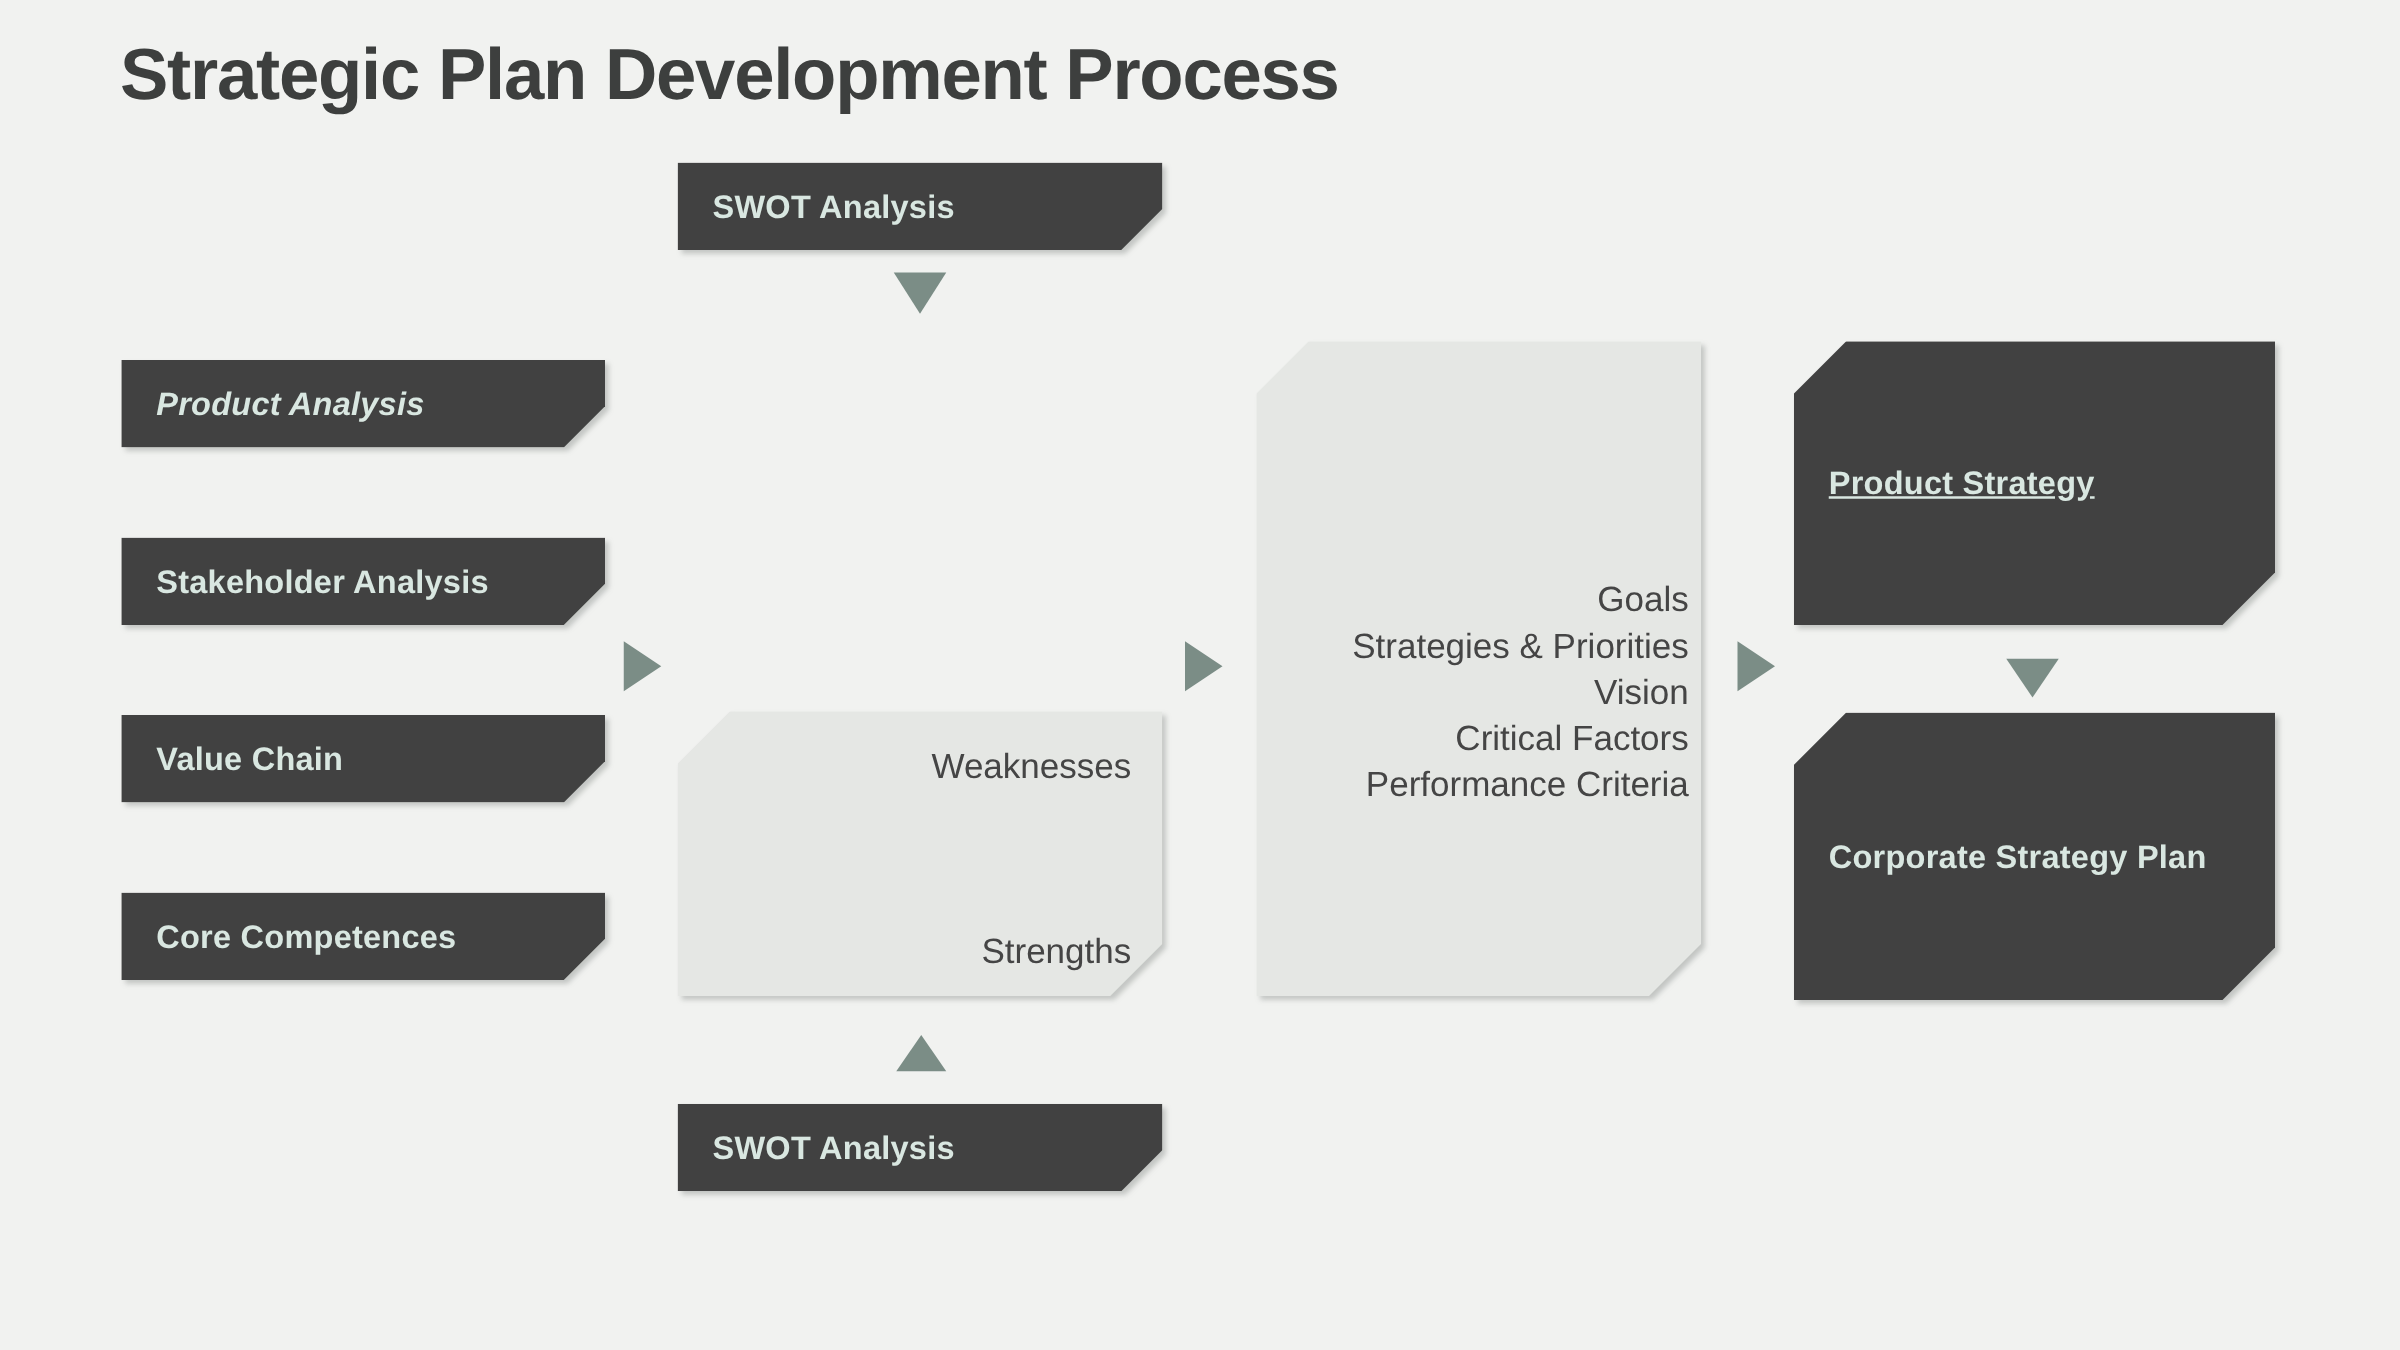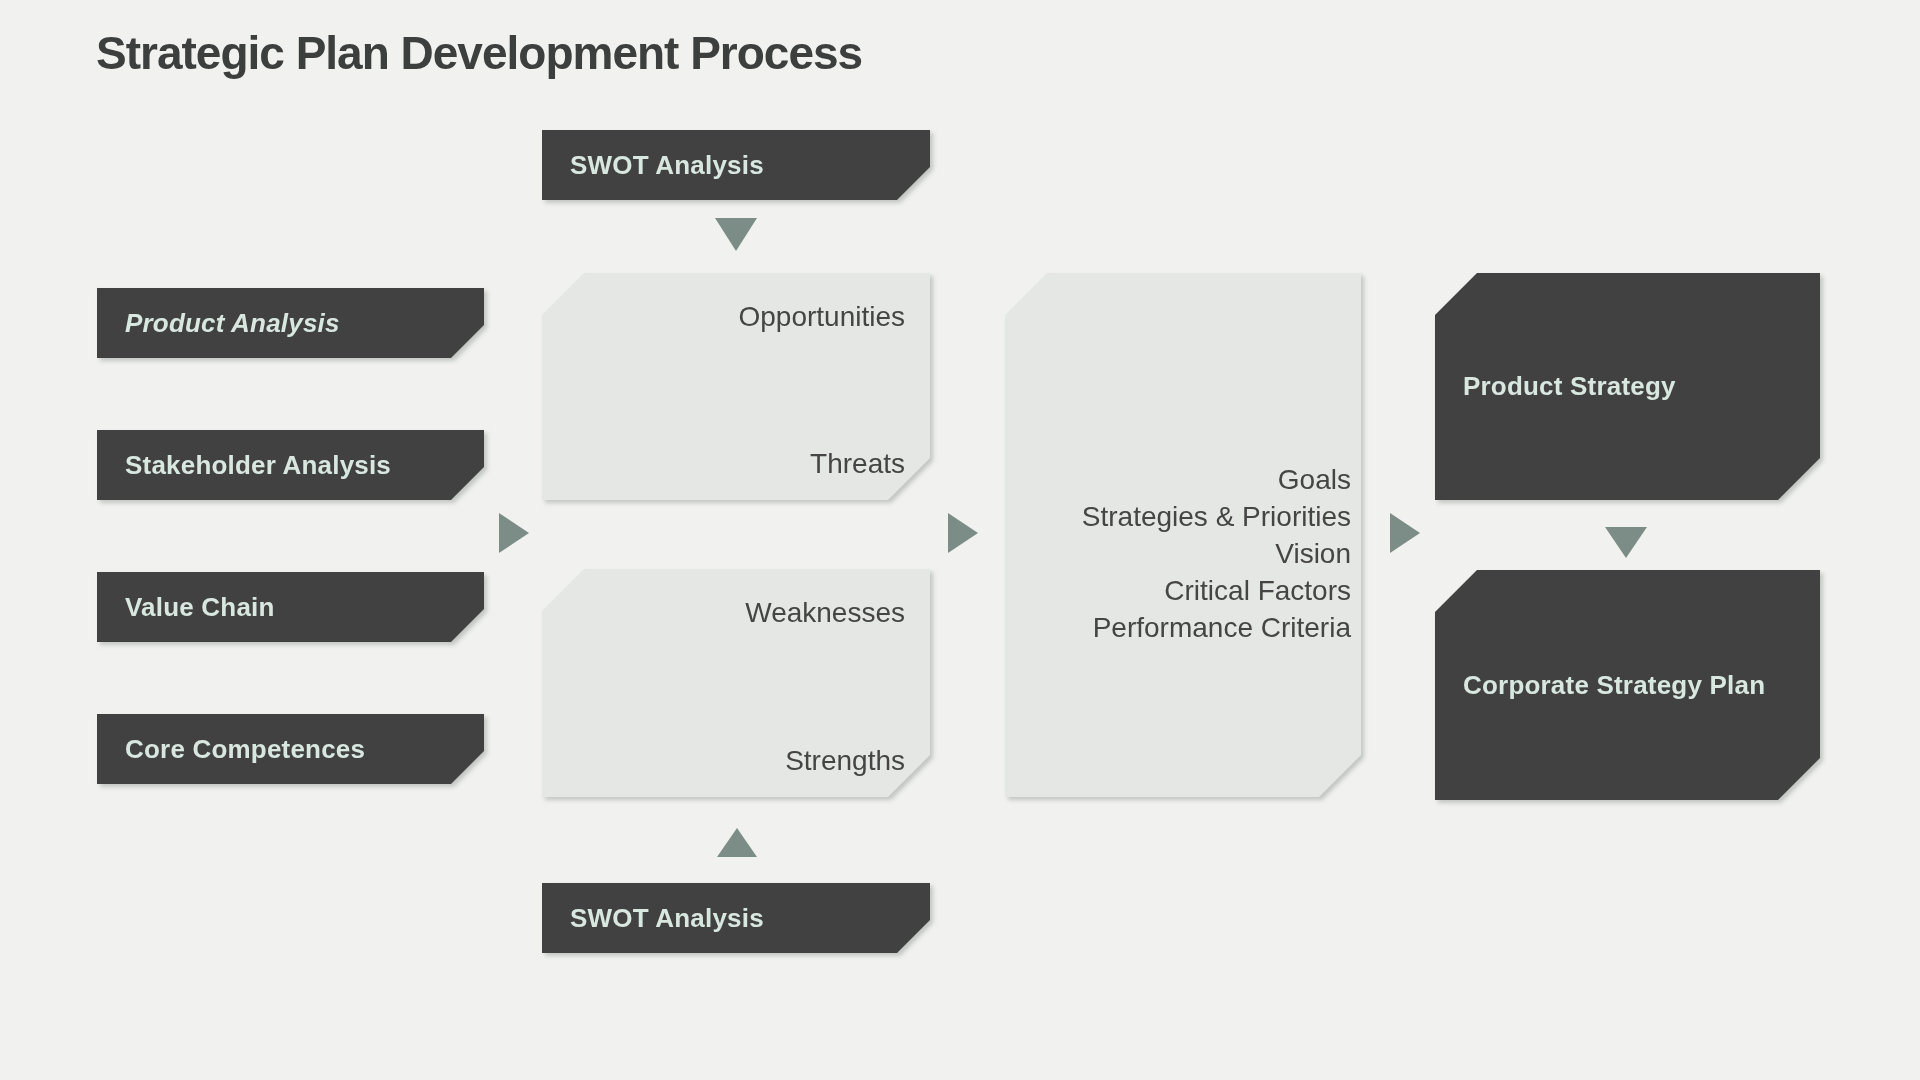--- a/index.html
+++ b/index.html
@@ -5,36 +5,36 @@
   html,body{margin:0;padding:0;background:#f1f2f0;}
   .canvas{
     position:relative;
     width:1920px;height:1080px;
     background:var(--background,#f1f2f0);
     font-family:"Liberation Sans",sans-serif;
     overflow:hidden;
   }
   .page-title{
     position:absolute;left:96px;top:26px;margin:0;
-    font-size:46px;font-weight:700;letter-spacing:-1px;
+    font-size:58px;font-weight:700;letter-spacing:-1px;
     color:var(--title-color,#3d3f3e);
   }
   
   .shape-box{position:absolute;filter:drop-shadow(3px 3px 2px rgba(90,95,92,0.30));}
   .shape{width:100%;height:100%;box-sizing:border-box;text-align:right;}
   .dark{background:var(--box-dark,#414141);}
   .light{background:var(--box-light,#e5e7e4);}
   .cut-br{clip-path:polygon(0 0,100% 0,100% calc(100% - 33px),calc(100% - 33px) 100%,0 100%);}
   .cut-tlbr{clip-path:polygon(42px 0,100% 0,100% calc(100% - 42px),calc(100% - 42px) 100%,0 100%,0 42px);}
   .dark-label{
     display:flex;align-items:center;height:100%;
     padding-left:28px;font-size:26px;font-weight:700;
     color:var(--text-light,#d9e7e1);letter-spacing:0.2px;
   }
-  .dark-label.nudge{}
+  .dark-label.nudge{text-decoration:underline;}
   
   .factors{
     display:flex;flex-direction:column;justify-content:space-between;
     height:100%;padding:28px 25px 20px 25px;
     font-size:28px;color:var(--text-dark,#454545);
   }
   .goals-list{
     display:flex;flex-direction:column;justify-content:center;
     height:100%;padding:36px 10px 0 25px;
     font-size:28px;line-height:37px;color:var(--text-dark,#454545);
@@ -94,26 +94,20 @@
     </div>
   </div>
   <div class="shape-box p-left-4">
     <div class="shape dark cut-br dark-label">
       <span>Core Competences</span>
     </div>
   </div>
 
   <div class="tri tri-right p-arrow-r1"></div>
 
-  <div class="shape-box p-external">
-    <div class="shape light cut-tlbr factors">
-      <span>Opportunities</span>
-      <span>Threats</span>
-    </div>
-  </div>
 
   <div class="shape-box p-internal">
     <div class="shape light cut-tlbr factors">
       <span>Weaknesses</span>
       <span>Strengths</span>
     </div>
   </div>
 
   <div class="tri tri-up p-arrow-up"></div>
 

